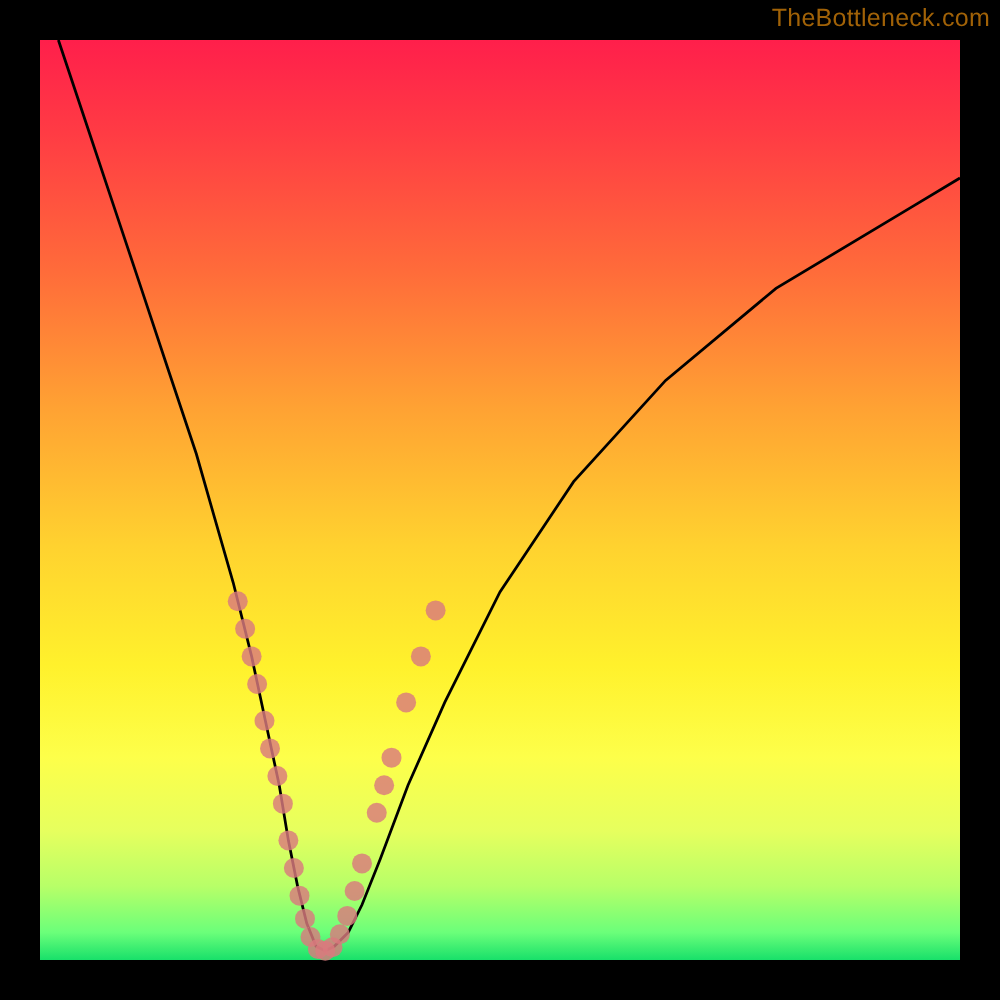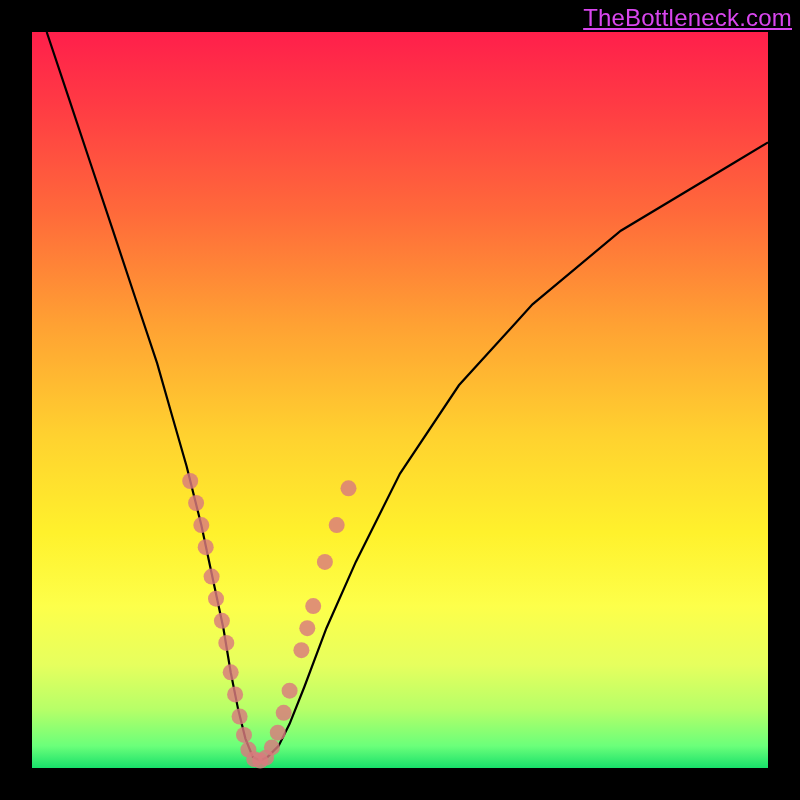--- a/index.html
+++ b/index.html
@@ -14,26 +14,25 @@
   .outer {
     position: relative;
     width: 800px;
     height: 800px;
     background: #000;
   }
   .watermark {
     position: absolute;
     top: 4px;
     right: 8px;
-    color: #d946ef;
-    font-size: 24px;
+    color: #a16207;
+    font-size: 20px;
     font-weight: 500;
     letter-spacing: 0.2px;
     z-index: 5;
-    text-decoration: underline;
   }
   .plot {
     position: absolute;
     left: 32px;
     top: 32px;
     width: 736px;
     height: 736px;
     background: linear-gradient(
       to bottom,
       #ff1f4b 0%,

